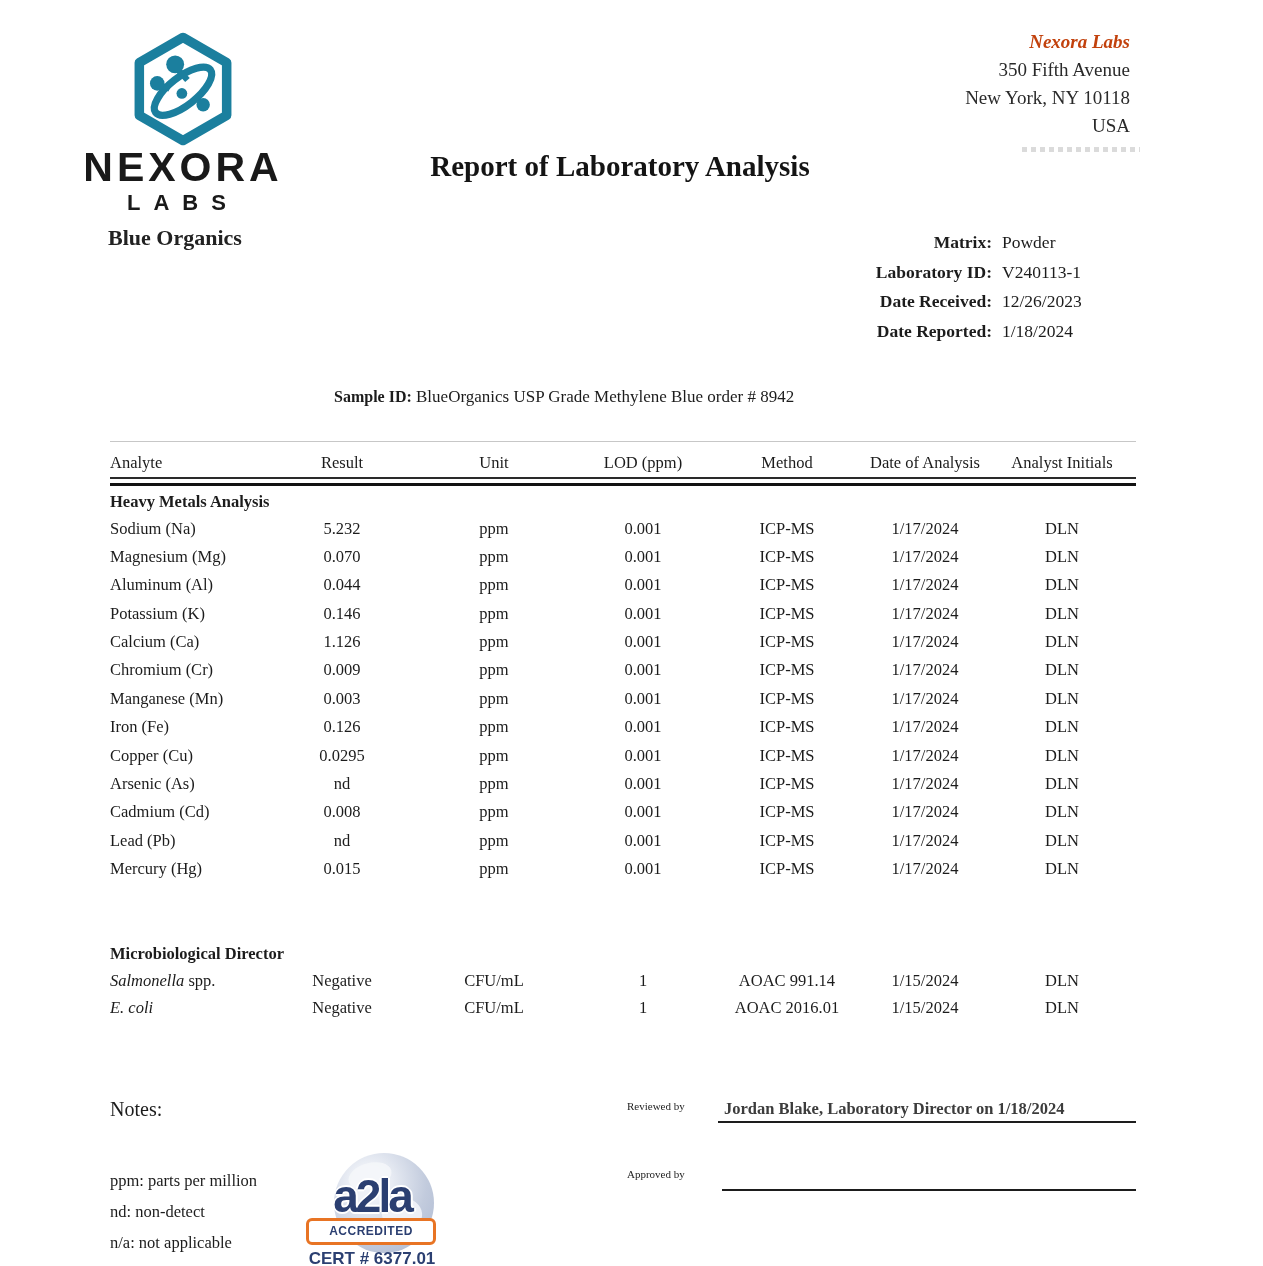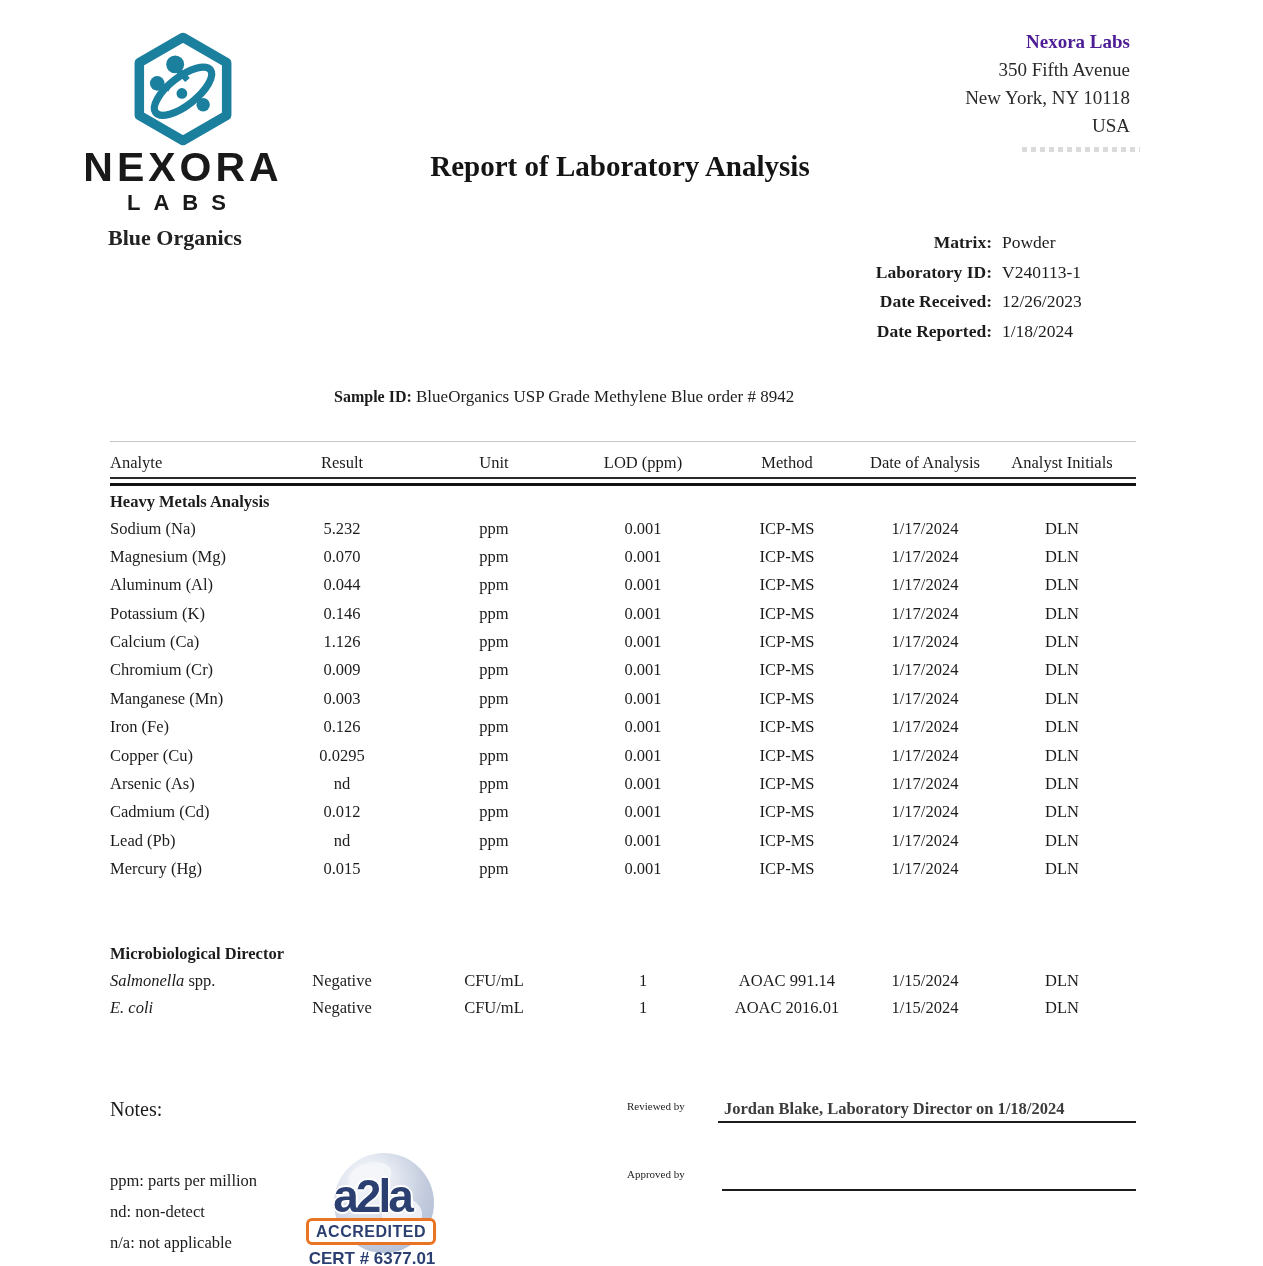--- a/index.html
+++ b/index.html
@@ -12,21 +12,21 @@
   .brand{left:62px;top:144px;width:242px;text-align:center;
          font-family:"Liberation Sans","DejaVu Sans",sans-serif;font-weight:bold;
          font-size:41px;letter-spacing:4px;color:#191919;}
   .brand-sub{left:62px;top:190px;width:242px;text-align:center;
          font-family:"Liberation Sans","DejaVu Sans",sans-serif;font-weight:bold;
          font-size:22px;letter-spacing:13px;color:#191919;}
   .client{left:108px;top:225px;font-size:22px;font-weight:bold;color:#222;}
 
   
   .address{left:780px;top:28px;width:350px;text-align:right;font-size:19px;line-height:28px;color:#2a2a2a;}
-  .address .lab-name{font-weight:bold;color:#4c1d95;}
+  .address .lab-name{font-weight:bold;color:#c2410c;font-style:italic;}
   .remnant{left:1022px;top:147px;width:118px;height:5px;opacity:.55;
            background:repeating-linear-gradient(90deg,#bdbdbd 0 5px,transparent 5px 9px);}
 
   
   .title{left:400px;top:150px;width:440px;text-align:center;font-size:29px;font-weight:bold;color:#141414;}
   .meta{left:856px;top:228px;display:grid;grid-template-columns:136px auto;column-gap:10px;
         font-size:17.5px;line-height:29.5px;}
   .meta .ml{font-weight:bold;text-align:right;white-space:nowrap;}
   .meta .mv{text-align:left;white-space:nowrap;}
 
@@ -65,21 +65,21 @@
   .globe{position:absolute;left:32px;top:3px;width:100px;height:100px;border-radius:50%;
          background:radial-gradient(circle at 35% 30%,#eef1f7 0 18%,#c2cbdd 60%,#aab6cf 100%);}
   .globe:before{content:"";position:absolute;left:14px;top:10px;width:44px;height:26px;border-radius:50%;
          background:#f4f6fa;opacity:.9;transform:rotate(-15deg);}
   .globe:after{content:"";position:absolute;left:48px;top:44px;width:40px;height:34px;border-radius:45%;
          background:#f4f6fa;opacity:.85;transform:rotate(20deg);}
   .a2la-word{position:absolute;left:4px;top:24px;width:132px;text-align:center;
          font-weight:bold;font-size:46px;letter-spacing:-3px;color:#2b3f71;line-height:44px;
          text-shadow:-2px 0 #fff,2px 0 #fff,0 -2px #fff,0 2px #fff;}
   .a2la-box{position:absolute;left:4px;top:68px;width:124px;background:#fff;border:3px solid #e87424;
-         border-radius:6px;text-align:center;font-weight:bold;font-size:16px;letter-spacing:.5px;
+         border-radius:6px;text-align:center;font-weight:bold;font-size:12px;letter-spacing:.5px;
          color:#2b3f71;line-height:21px;}
   .a2la-cert{position:absolute;left:0;top:99px;width:140px;text-align:center;font-size:17px;
          font-weight:bold;color:#2b3f71;}
 </style>
 </head>
 <body>
 
 <div class="page">
 
   <div class="abs logo-icon">
@@ -226,21 +226,21 @@
             <div class="tcell c0">Arsenic (As)</div>
             <div class="tcell c1">nd</div>
             <div class="tcell c2">ppm</div>
             <div class="tcell c3">0.001</div>
             <div class="tcell c4">ICP-MS</div>
             <div class="tcell c5">1/17/2024</div>
             <div class="tcell c6">DLN</div>
           </div>
           <div class="trow">
             <div class="tcell c0">Cadmium (Cd)</div>
-            <div class="tcell c1">0.012</div>
+            <div class="tcell c1">0.008</div>
             <div class="tcell c2">ppm</div>
             <div class="tcell c3">0.001</div>
             <div class="tcell c4">ICP-MS</div>
             <div class="tcell c5">1/17/2024</div>
             <div class="tcell c6">DLN</div>
           </div>
           <div class="trow">
             <div class="tcell c0">Lead (Pb)</div>
             <div class="tcell c1">nd</div>
             <div class="tcell c2">ppm</div>

